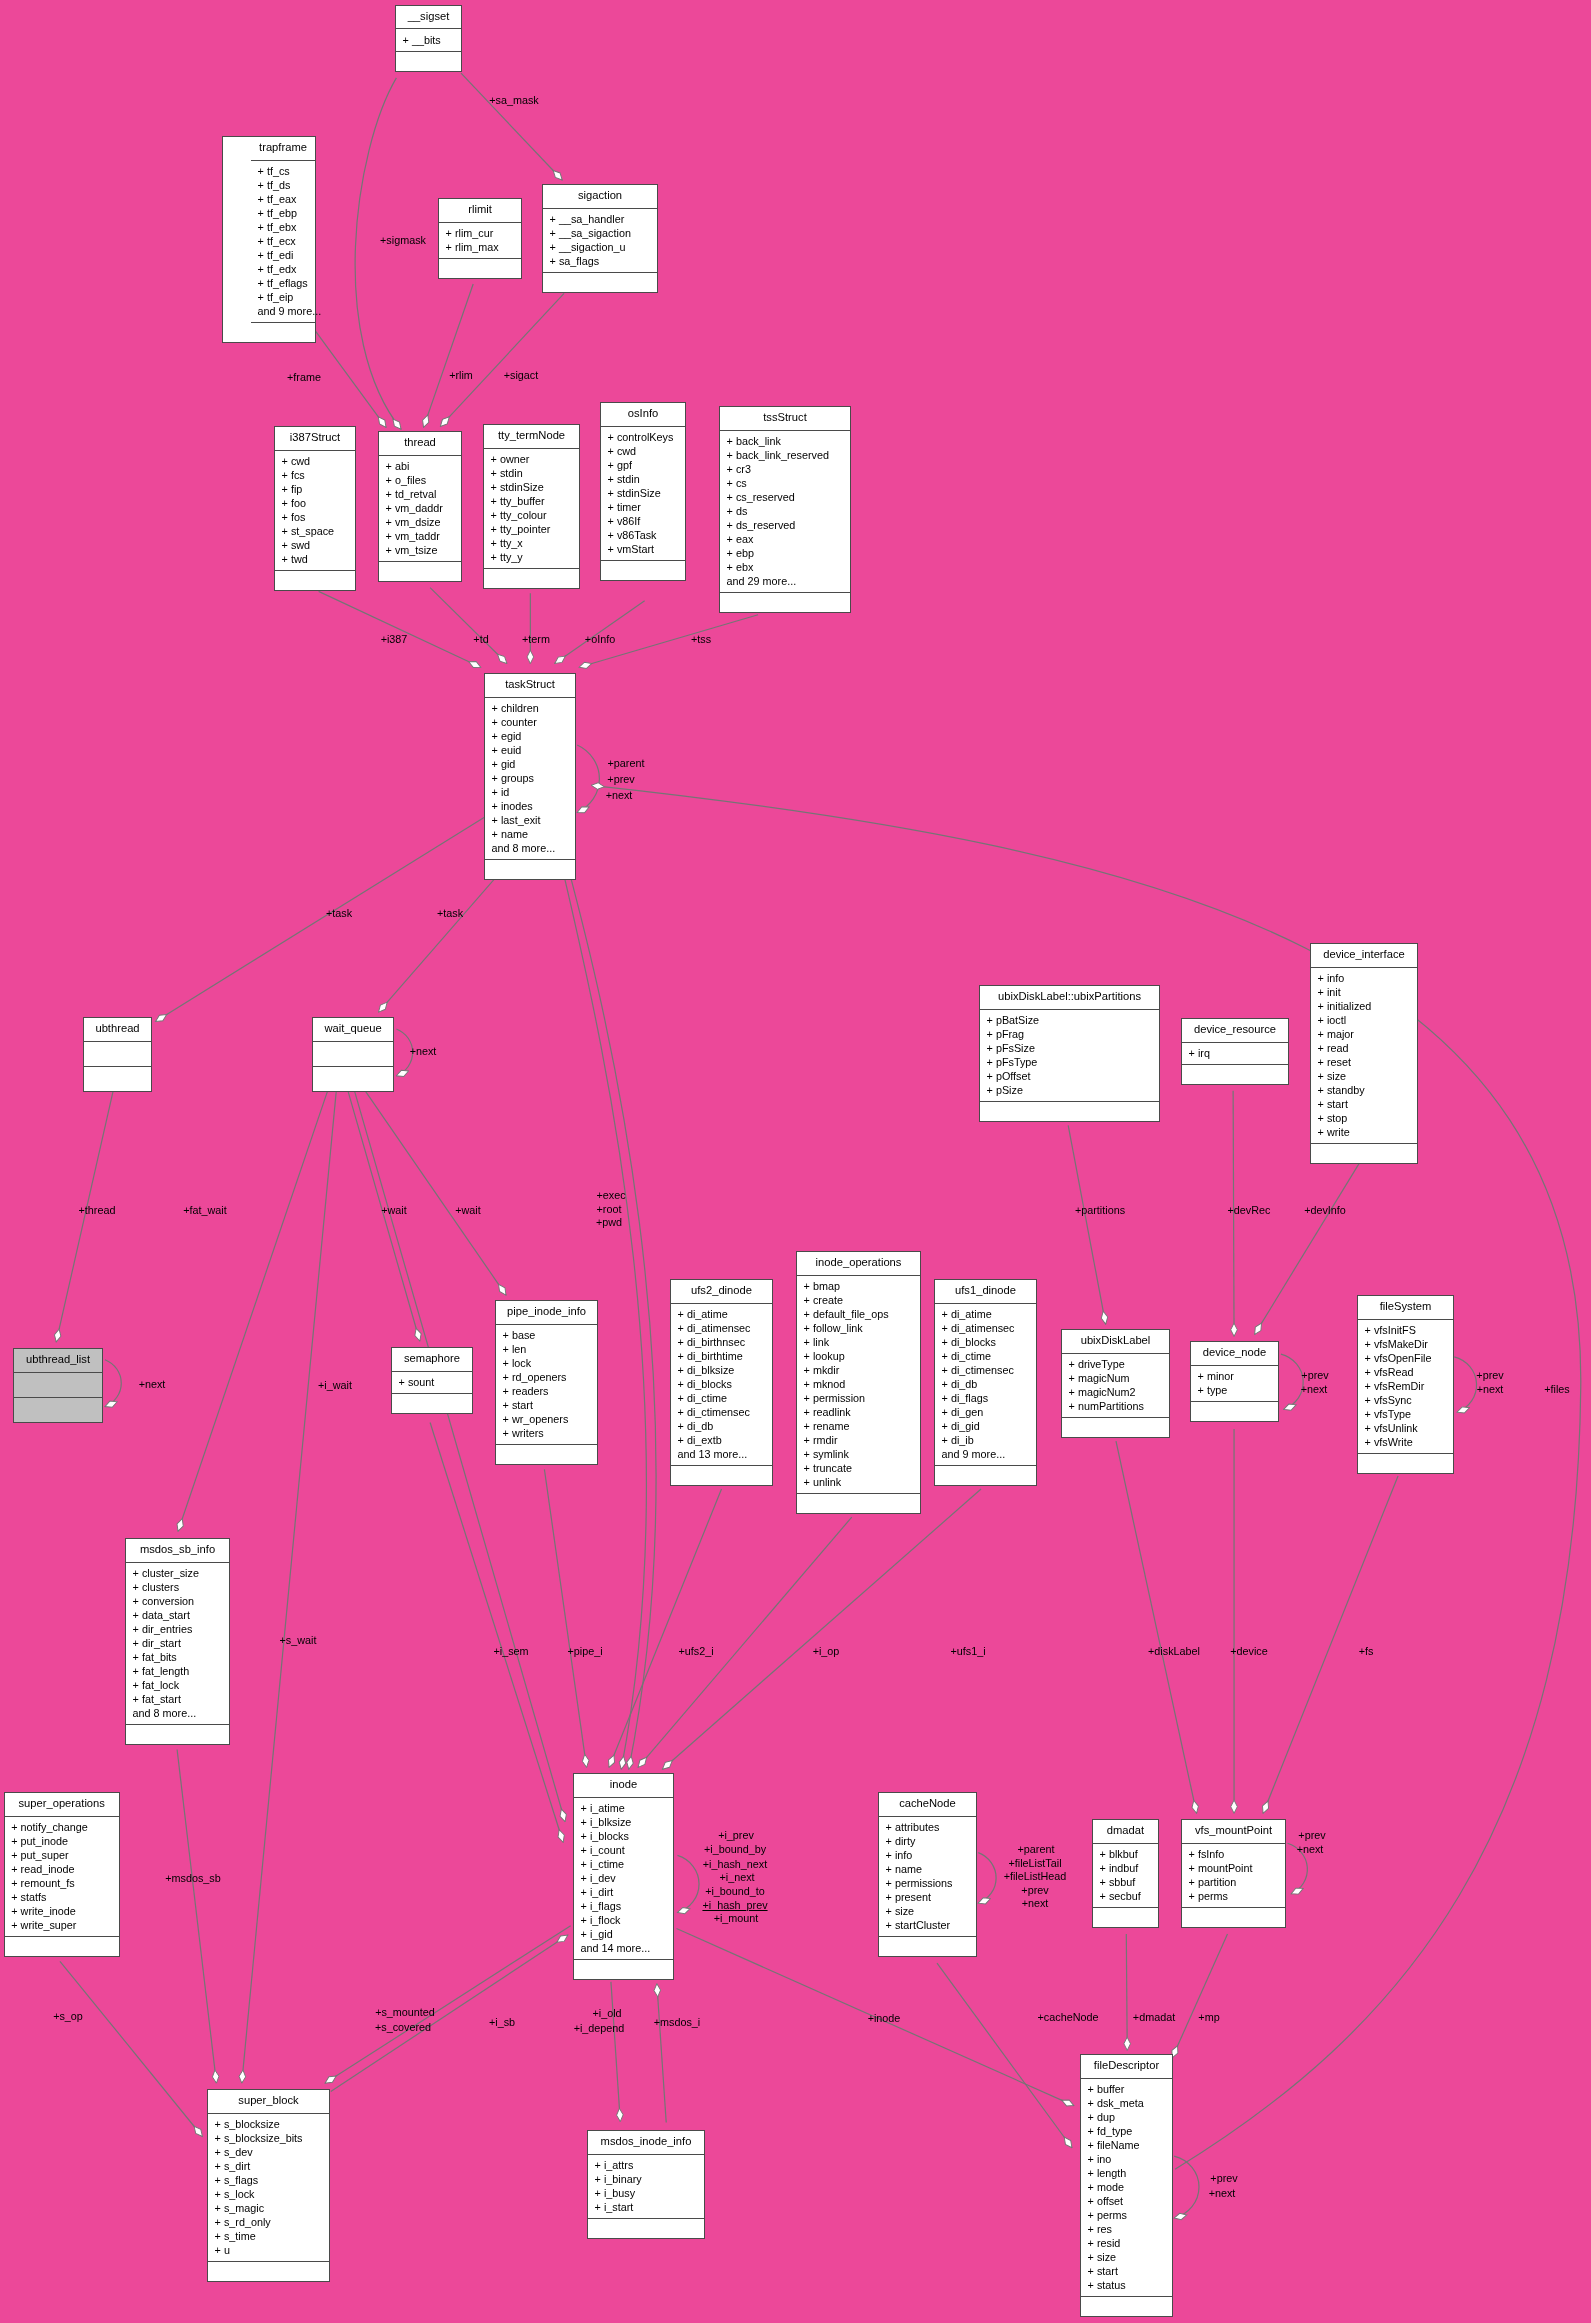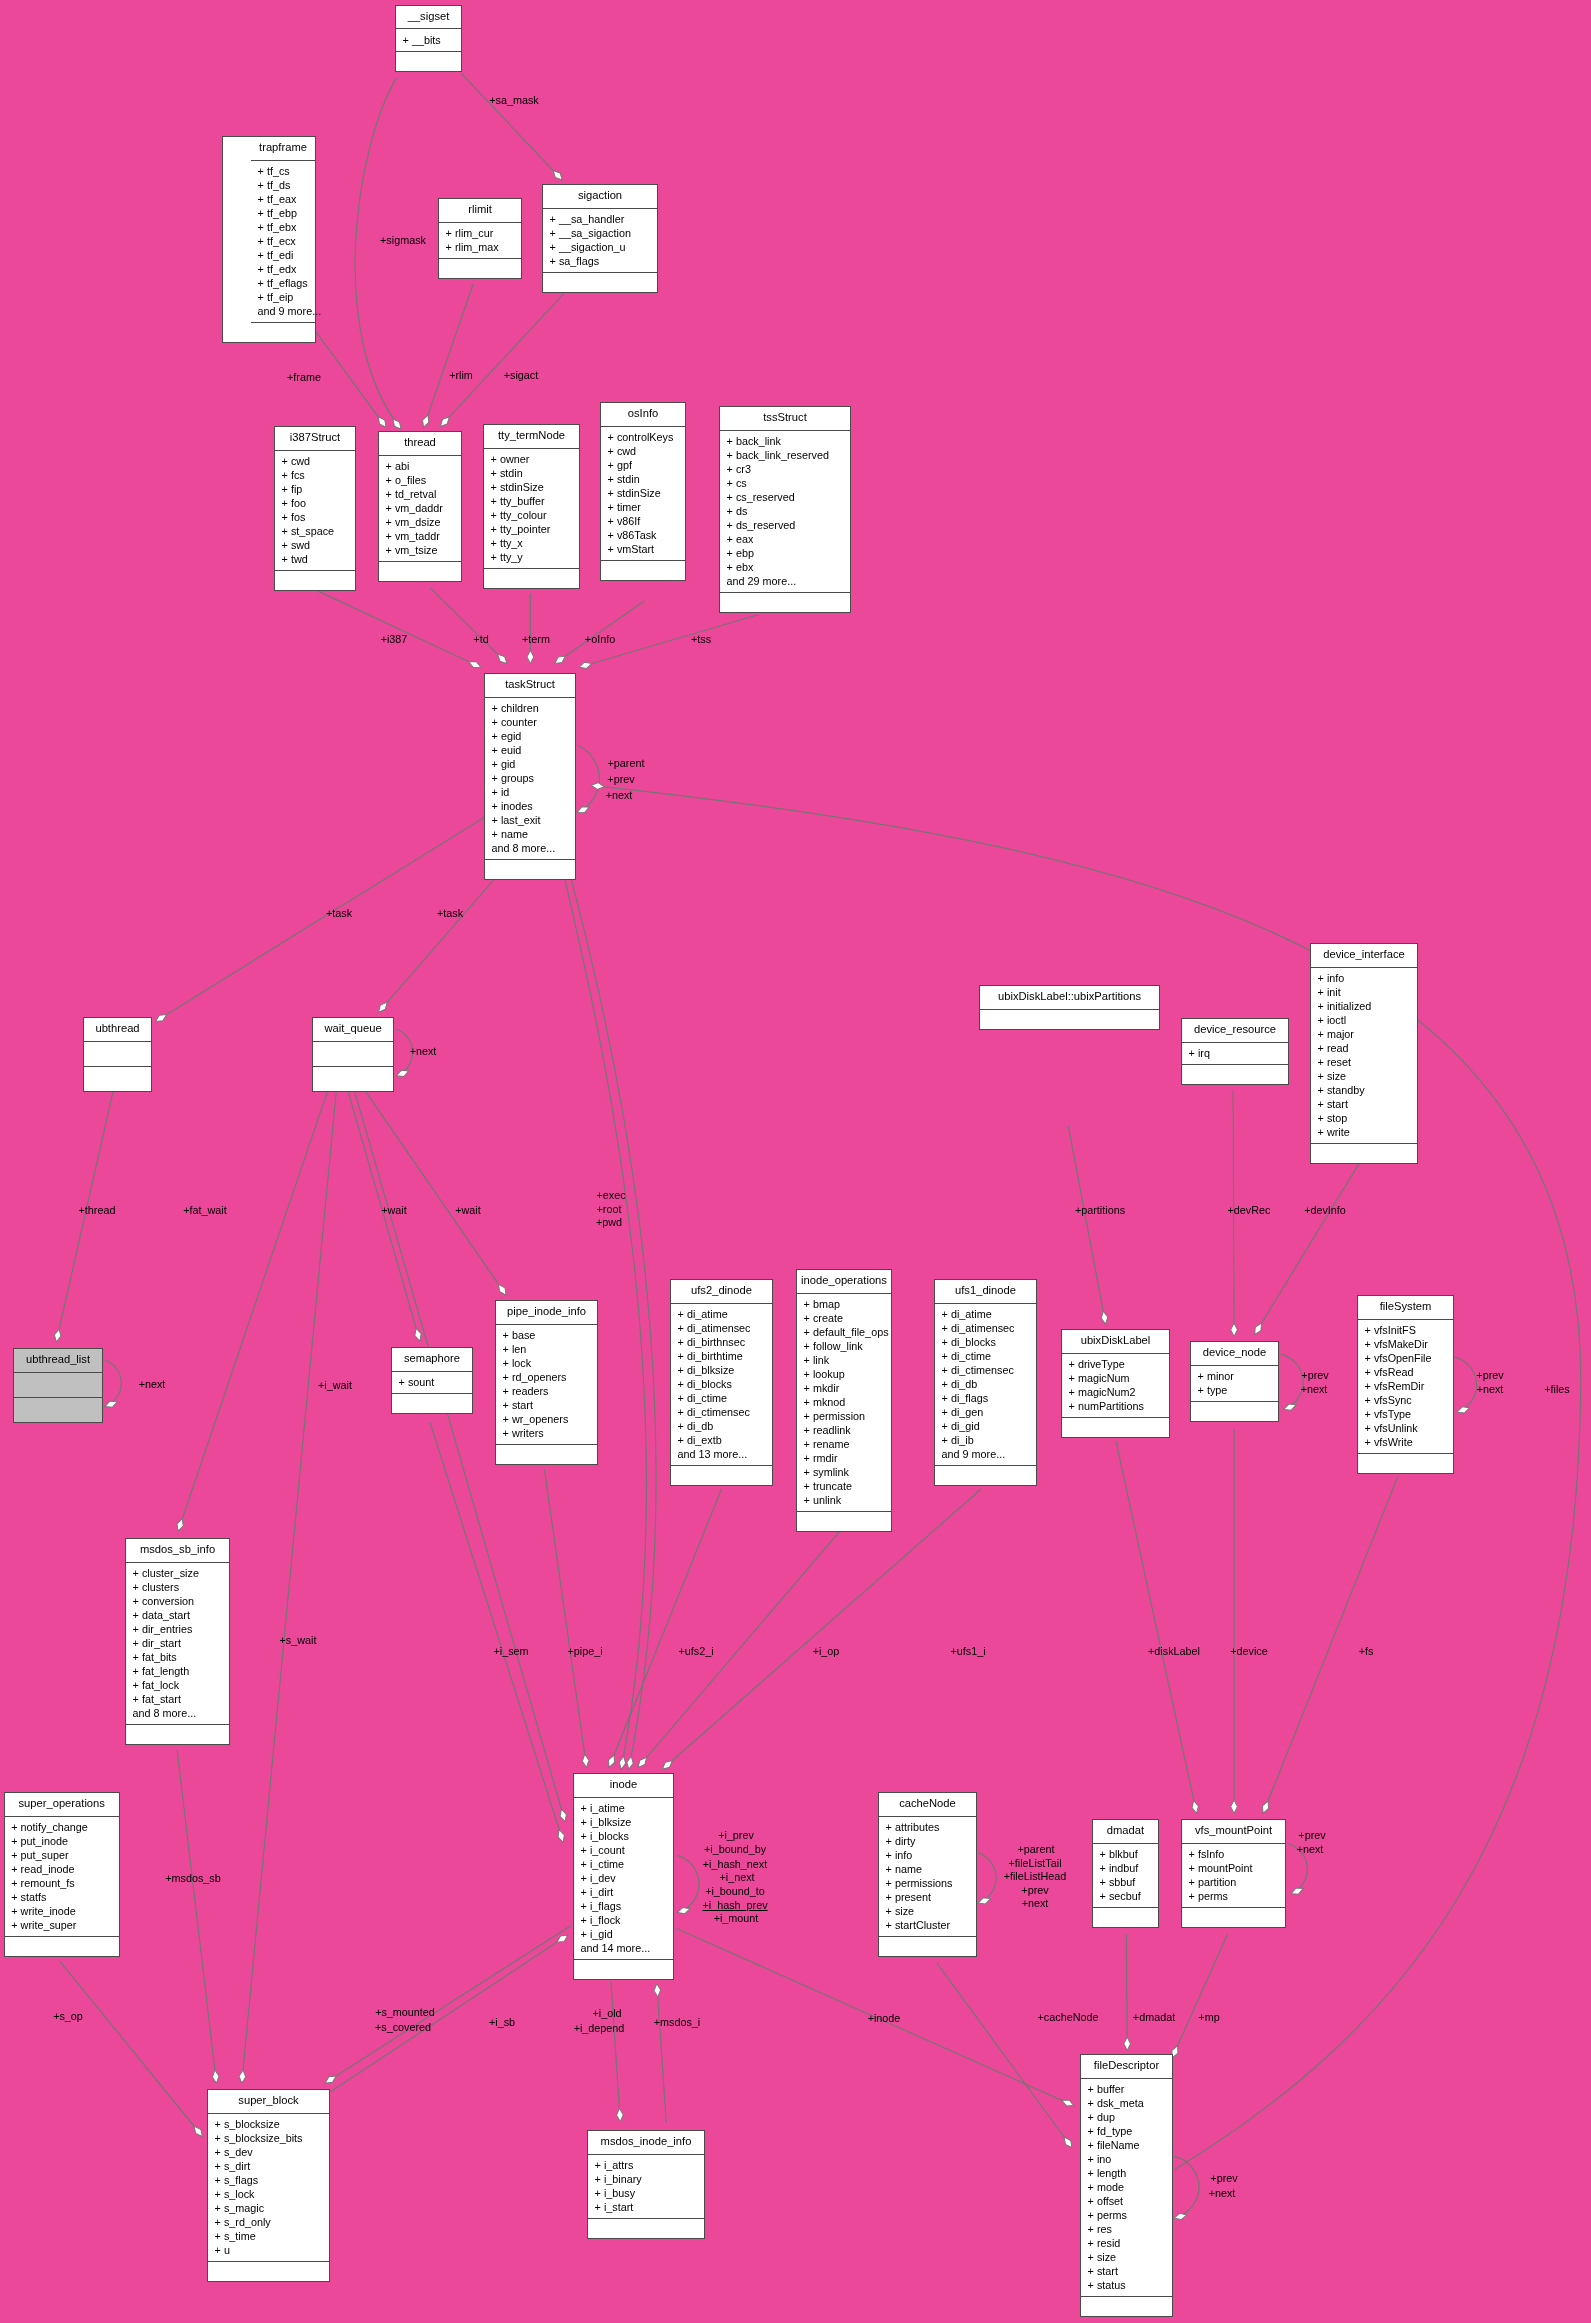--- a/index.html
+++ b/index.html
@@ -223,20 +223,28 @@
         <div class="cls-attrs"></div>
         <div class="cls-ops"></div>
       </div>
       <div class="cls empty" style="left: 312px; top: 1017px; width: 82px;">
         <div class="cls-title">wait_queue</div>
         <div class="cls-attrs"></div>
         <div class="cls-ops"></div>
       </div>
       <div class="cls" style="left: 979px; top: 985px; width: 181px;">
         <div class="cls-title">ubixDiskLabel::ubixPartitions</div>
+        <div class="cls-attrs">
+          <div class="attr">+ pBatSize</div>
+          <div class="attr">+ pFrag</div>
+          <div class="attr">+ pFsSize</div>
+          <div class="attr">+ pFsType</div>
+          <div class="attr">+ pOffset</div>
+          <div class="attr">+ pSize</div>
+        </div>
         <div class="cls-ops"></div>
       </div>
       <div class="cls" style="left: 1181px; top: 1018px; width: 108px;">
         <div class="cls-title">device_resource</div>
         <div class="cls-attrs">
           <div class="attr">+ irq</div>
         </div>
         <div class="cls-ops"></div>
       </div>
       <div class="cls" style="left: 1310px; top: 943px; width: 108px;">
@@ -293,21 +301,21 @@
           <div class="attr">+ di_blksize</div>
           <div class="attr">+ di_blocks</div>
           <div class="attr">+ di_ctime</div>
           <div class="attr">+ di_ctimensec</div>
           <div class="attr">+ di_db</div>
           <div class="attr">+ di_extb</div>
           <div class="attr">and 13 more...</div>
         </div>
         <div class="cls-ops"></div>
       </div>
-      <div class="cls" style="left: 796px; top: 1251px; width: 96px; margin-top: 18px;">
+      <div class="cls" style="left: 796px; top: 1251px; width: 125px;">
         <div class="cls-title">inode_operations</div>
         <div class="cls-attrs">
           <div class="attr">+ bmap</div>
           <div class="attr">+ create</div>
           <div class="attr">+ default_file_ops</div>
           <div class="attr">+ follow_link</div>
           <div class="attr">+ link</div>
           <div class="attr">+ lookup</div>
           <div class="attr">+ mkdir</div>
           <div class="attr">+ mknod</div>

